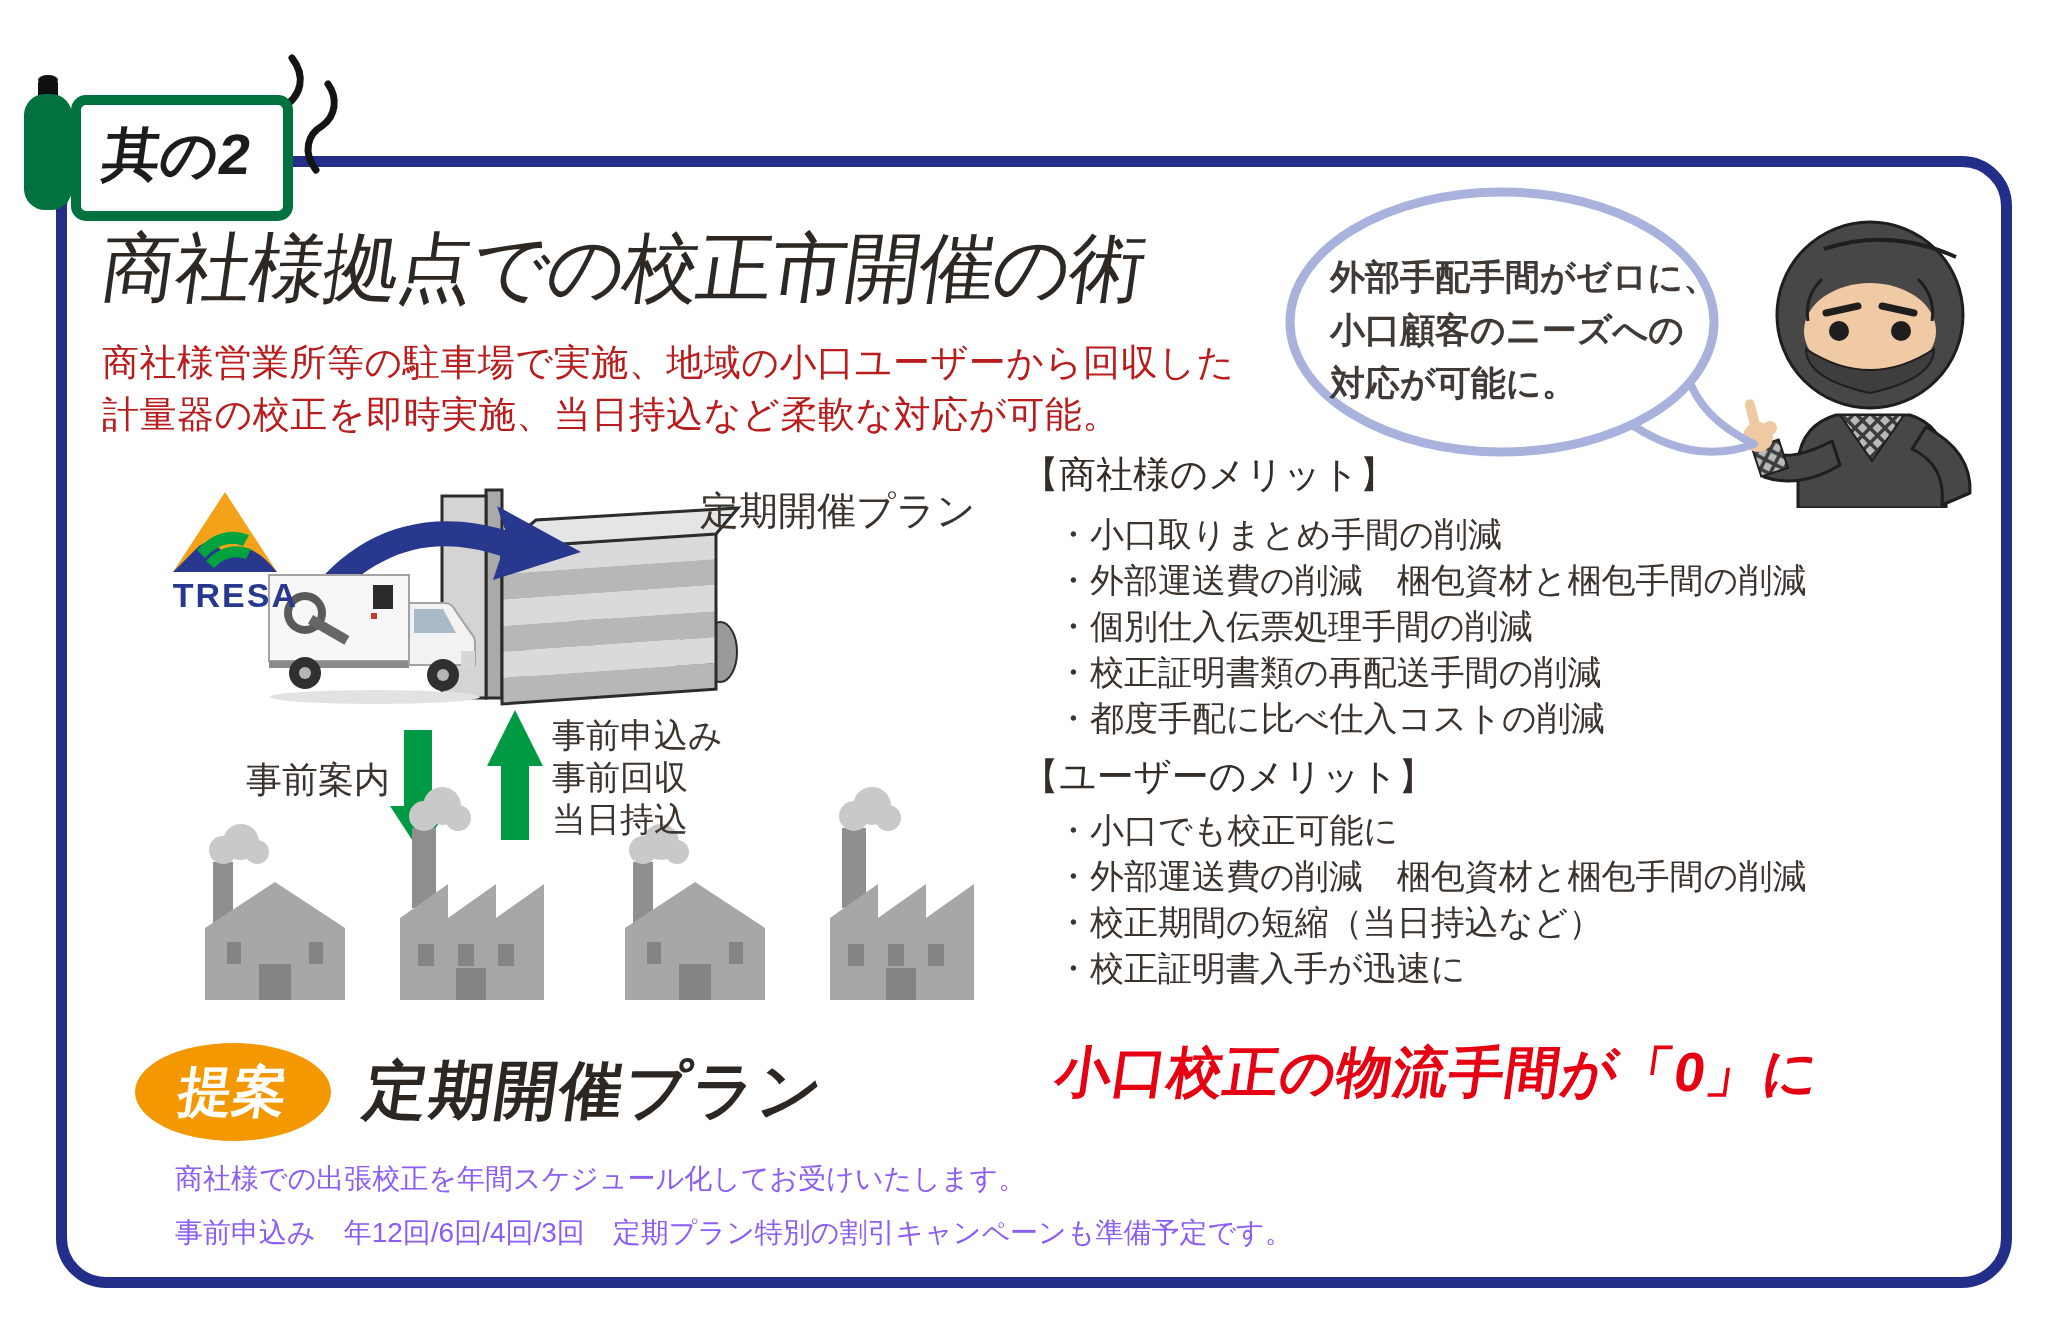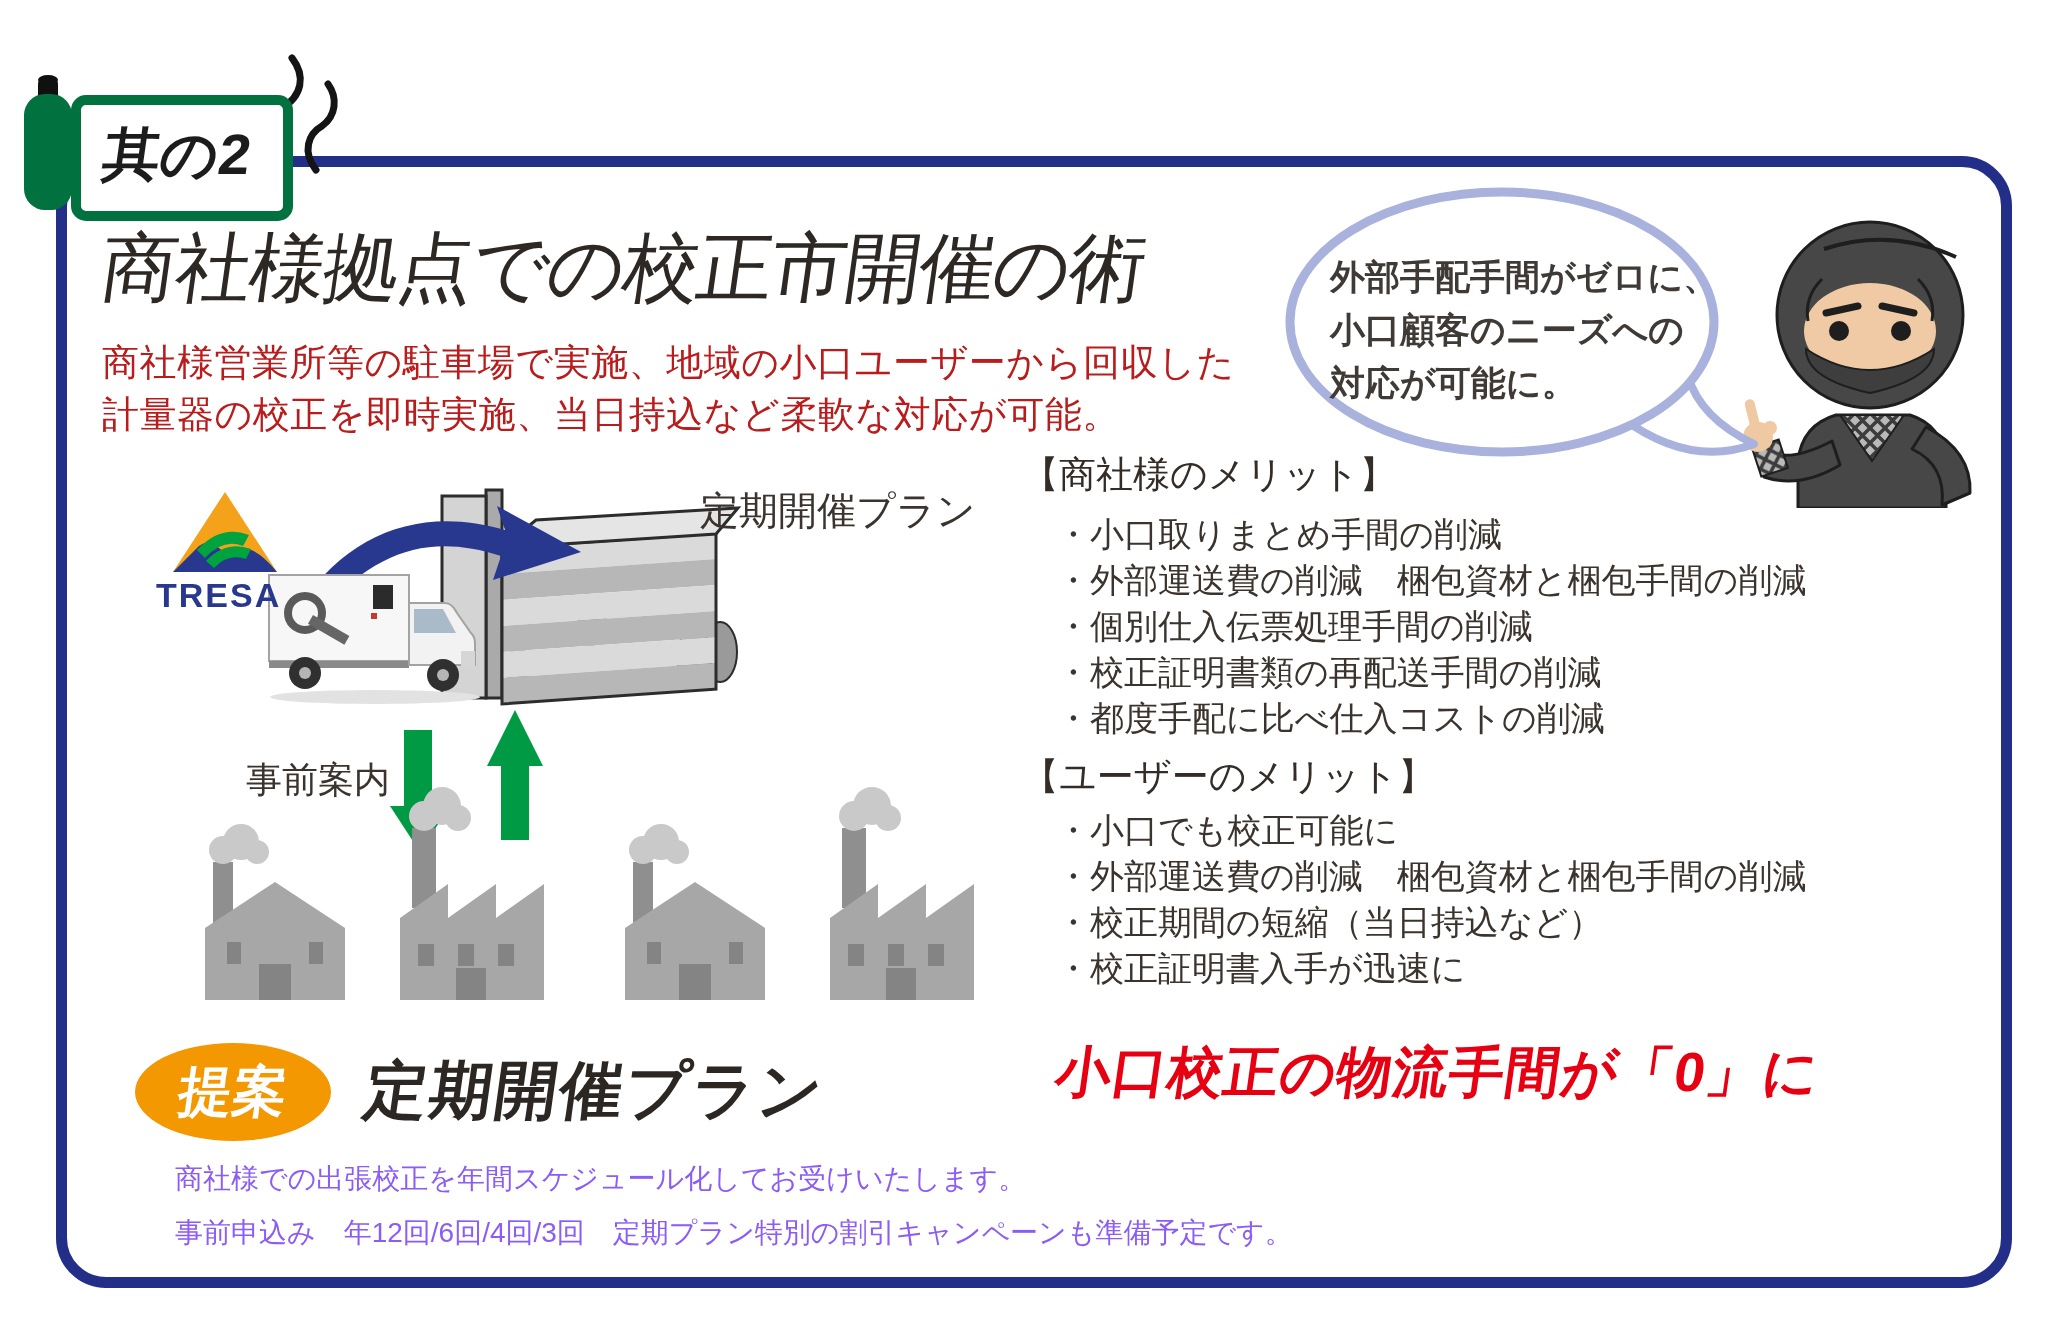--- a/index.html
+++ b/index.html
@@ -21,21 +21,21 @@
   .merit-h{font-size:37px;color:#332c27;}
   .merit-i{font-size:34px;color:#3b342e;}
   .highlight{left:1056px;top:1036px;font-size:55px;font-weight:bold;color:#e60012;
              letter-spacing:1px;z-index:4;}
   .prop-badge{left:135px;top:1043px;width:196px;height:98px;background:#f39800;border-radius:50%;
               display:flex;align-items:center;justify-content:center;z-index:4;}
   .prop-badge span{font-size:54px;font-weight:bold;color:#ffffff;}
   .prop-title{left:365px;top:1048px;font-size:63px;font-weight:bold;letter-spacing:2px;color:#2c2722;z-index:4;}
   .prop-line{left:175px;font-size:28px;color:#8b5cf6;z-index:4;}
   .diagram-label{font-size:36px;color:#3b342e;z-index:5;}
-  .logo-text{left:156px;top:576px;width:134px;text-align:left;font-size:34px;font-weight:bold;
+  .logo-text{left:164px;top:576px;width:134px;text-align:right;font-size:34px;font-weight:bold;
              letter-spacing:2px;color:#27388e;z-index:4;}
 </style>
 </head>
 <body>
 
 <div class="canvas">
 
   <div class="abs frame"></div>
 
   <svg class="abs badge-wrap" viewBox="0 0 346 180">
@@ -169,20 +169,25 @@
     <g fill="#009a44">
       <polygon points="307,66 363,66 335,10"></polygon>
       <rect x="321" y="66" width="28" height="74"></rect>
     </g>
     <use href="#facA" transform="translate(25,0)"></use>
     <use href="#facB" transform="translate(220,0)"></use>
     <use href="#facA" transform="translate(445,0)"></use>
     <use href="#facB" transform="translate(650,0)"></use>
   </svg>
   <div class="abs nw diagram-label" style="left:246px;top:756px">事前案内</div>
+  <div class="abs diagram-label" style="left:552px;top:714px;font-size:34px;line-height:42px">
+    <div class="nw">事前申込み</div>
+    <div class="nw">事前回収</div>
+    <div class="nw">当日持込</div>
+  </div>
 
   <div class="abs" style="left:1022px;top:450px;width:980px;z-index:4">
     <div class="abs nw merit-h" style="left:0;top:0">【商社様のメリット】</div>
     <div class="abs nw merit-i" style="left:34px;top:62px">・小口取りまとめ手間の削減</div>
     <div class="abs nw merit-i" style="left:34px;top:108px">・外部運送費の削減　梱包資材と梱包手間の削減</div>
     <div class="abs nw merit-i" style="left:34px;top:154px">・個別仕入伝票処理手間の削減</div>
     <div class="abs nw merit-i" style="left:34px;top:200px">・校正証明書類の再配送手間の削減</div>
     <div class="abs nw merit-i" style="left:34px;top:246px">・都度手配に比べ仕入コストの削減</div>
     <div class="abs nw merit-h" style="left:0;top:302px">【ユーザーのメリット】</div>
     <div class="abs nw merit-i" style="left:34px;top:358px">・小口でも校正可能に</div>

